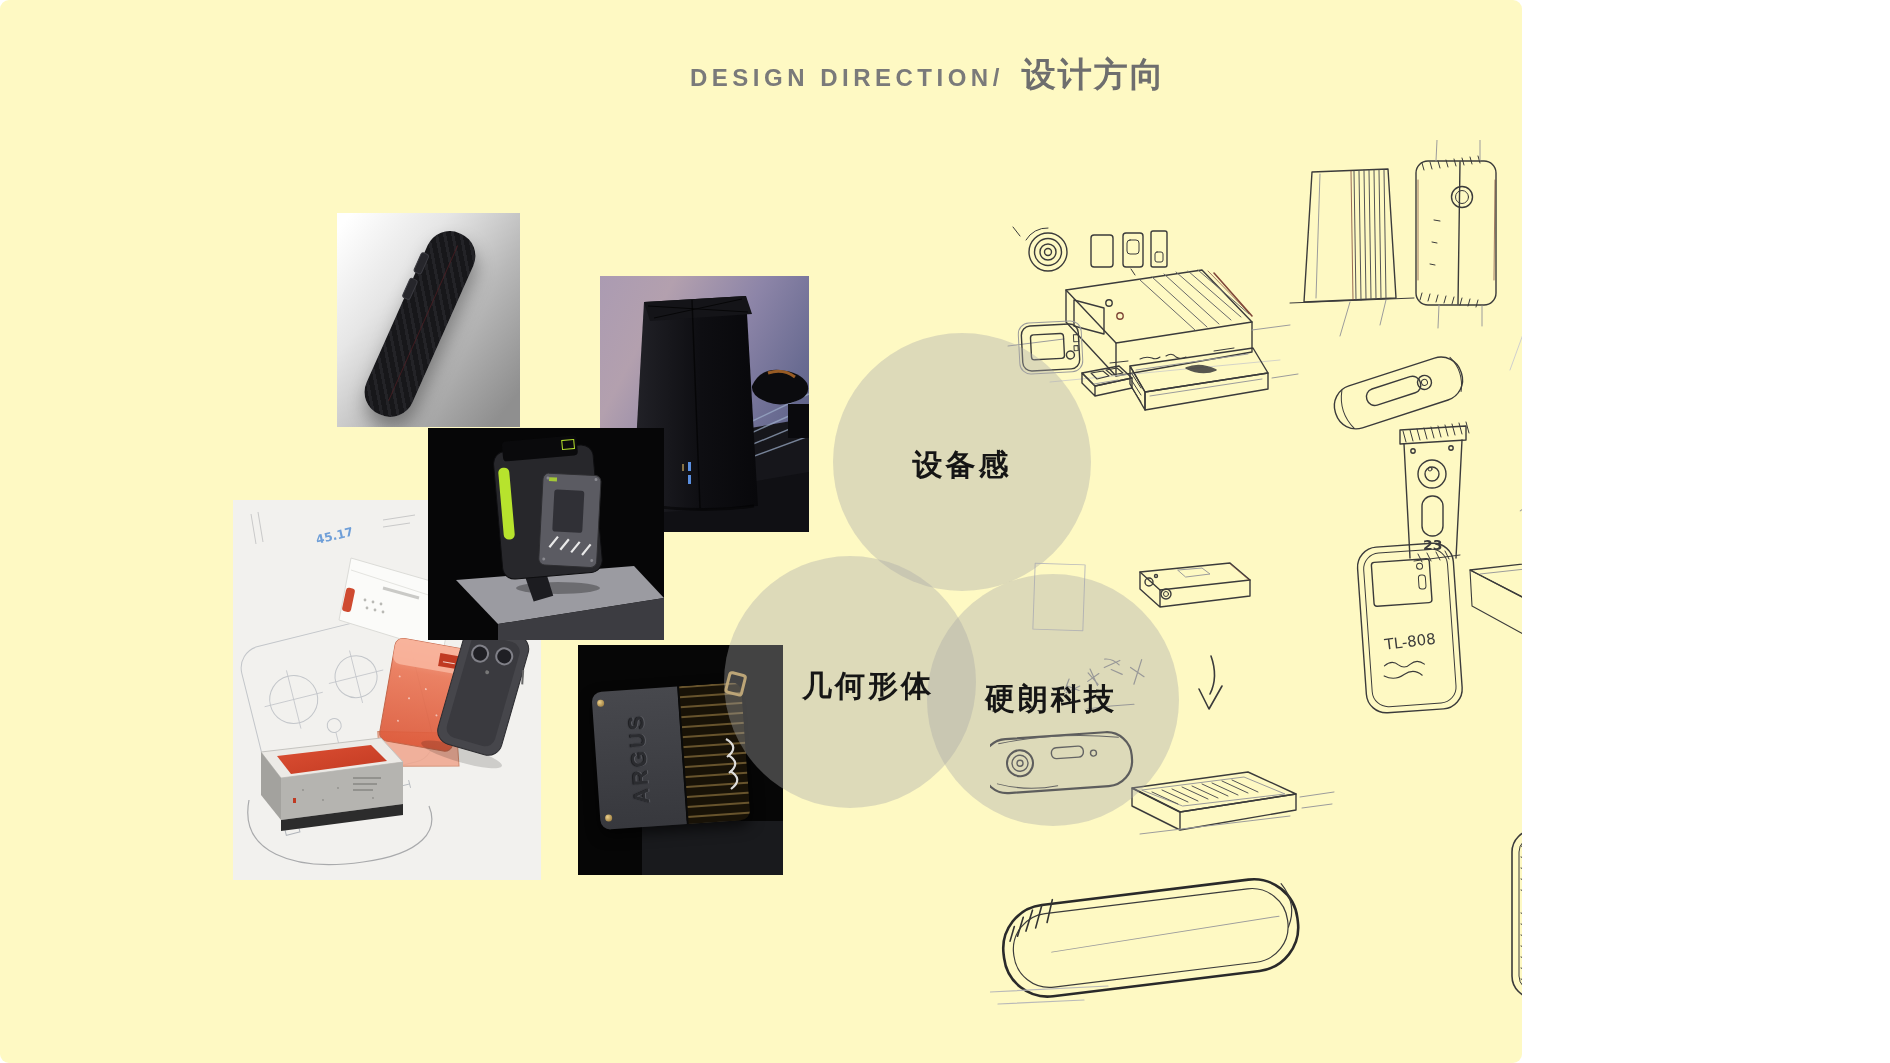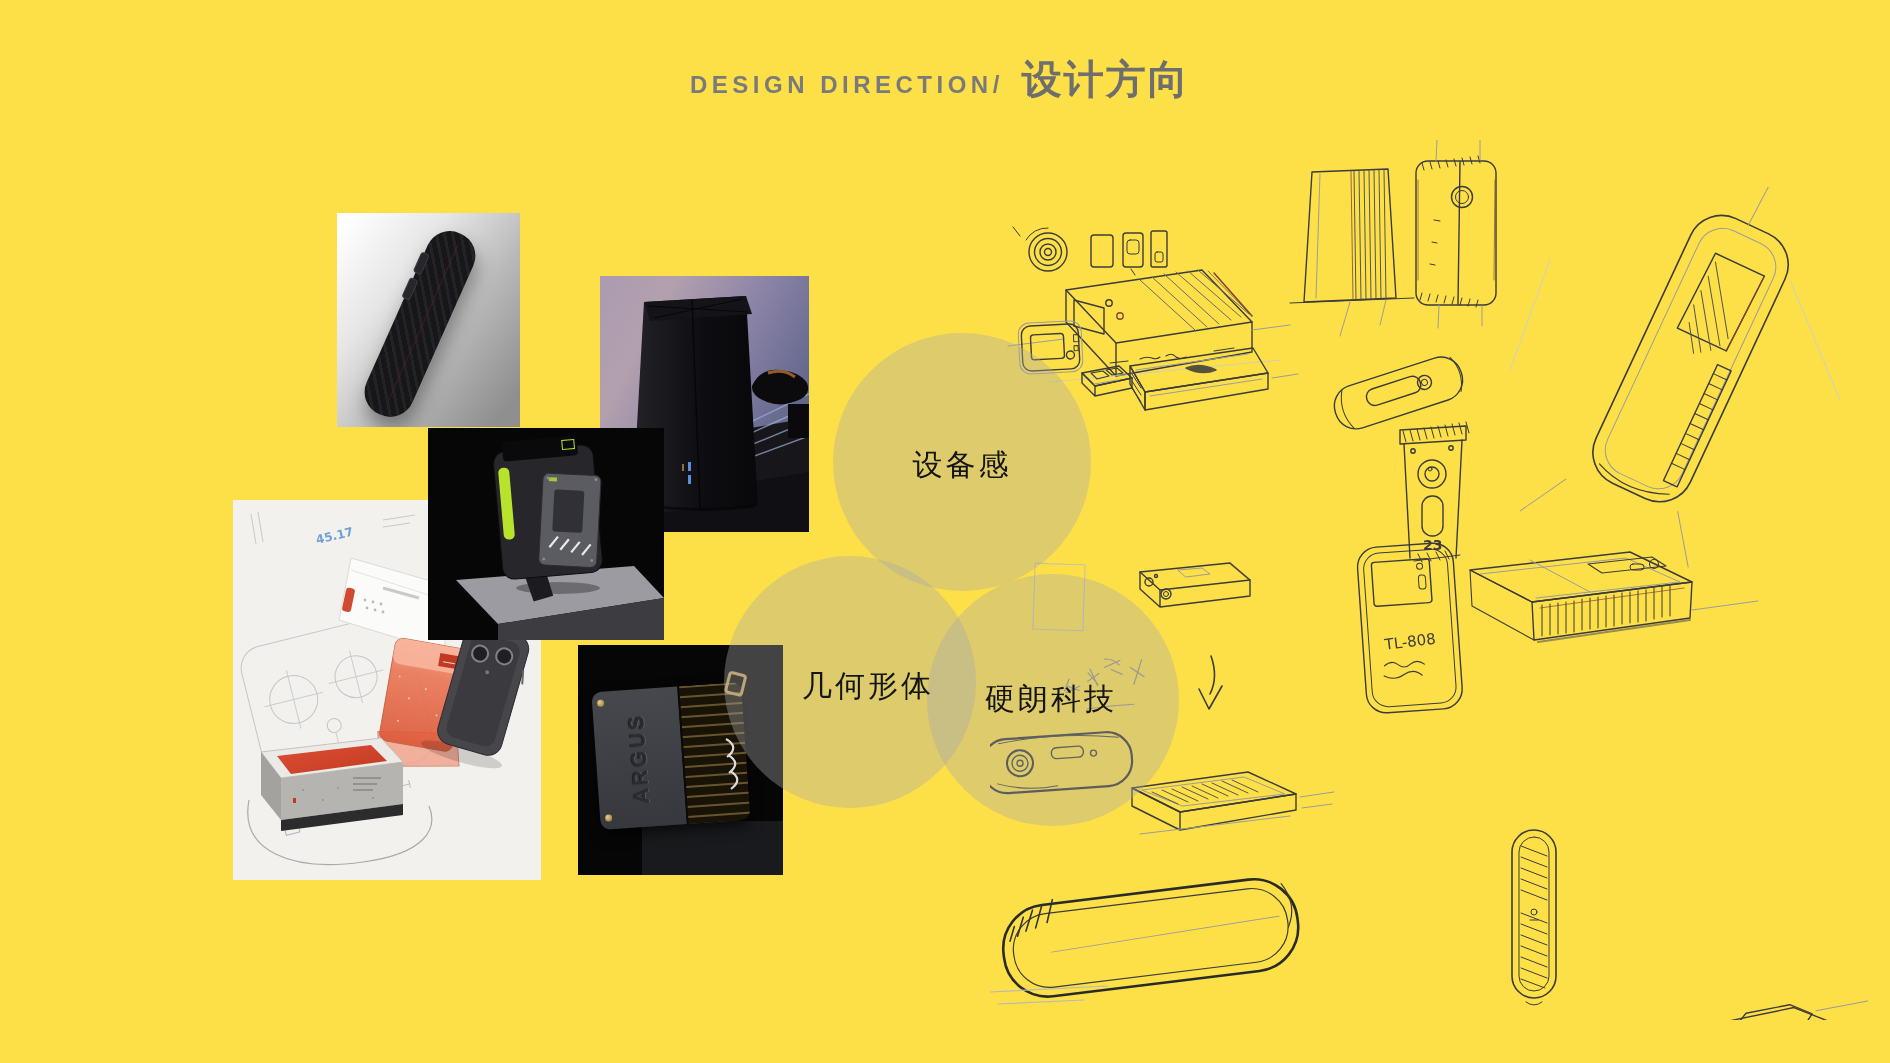--- a/index.html
+++ b/index.html
@@ -1,22 +1,22 @@
 <!DOCTYPE html>
 <html><head>
 <meta charset="utf-8">
 <style>
   html,body{margin:0;padding:0;background:#ffffff;}
-  #stage{position:relative;width:1890px;height:1063px;background:#fde047;overflow:hidden;
-         font-family:"Liberation Sans","DejaVu Sans",sans-serif;}
+  #stage{position:relative;width:1522px;height:1063px;background:#fef9c3;overflow:hidden;
+         font-family:"Liberation Sans","DejaVu Sans",sans-serif;border-radius:9px;}
   .abs{position:absolute;}
   
   #title{left:690px;top:52px;display:flex;align-items:baseline;white-space:nowrap;}
   #title .en{font-size:24px;font-weight:700;letter-spacing:4.5px;color:#7a7a7a;}
-  #title .zh{font-size:40px;font-weight:700;letter-spacing:2px;color:#6e6e6e;margin-left:18px;}
+  #title .zh{font-size:34px;font-weight:700;letter-spacing:2px;color:#6e6e6e;margin-left:18px;}
   
   .photo{overflow:hidden;}
   #photo1{left:337px;top:213px;width:183px;height:214px;
           background:linear-gradient(128deg,#ffffff 4%,#e6e6e6 32%,#b9b9b9 60%,#8f8f8f 92%);}
   #ph1-phone{position:absolute;left:58px;top:12px;width:50px;height:198px;border-radius:24px;
           transform:rotate(24deg);
           background:repeating-linear-gradient(55deg,#17171a 0 5px,#232327 5px 8px);
           box-shadow:6px 10px 18px rgba(0,0,0,.35);}
   #ph1-phone .btn{position:absolute;left:-3px;width:7px;height:20px;background:#26262b;
           border:1px solid #3a3a40;border-radius:3px;}
@@ -39,21 +39,21 @@
           text-shadow:0 1px 0 #5a5b61, 0 -1px 1px #1c1d20;}
   .screw{position:absolute;width:7px;height:7px;border-radius:50%;
           background:radial-gradient(circle at 35% 35%,#ecd08a,#8a6a2e);}
   #ph5-clip{position:absolute;right:-4px;top:-10px;width:13px;height:17px;border:3px solid #c9a45a;
           border-radius:4px;transform:rotate(18deg);background:transparent;}
   
   .circle{border-radius:50%;background:rgba(168,168,168,0.38);}
   #circle1{left:833px;top:333px;width:258px;height:258px;}
   #circle2{left:724px;top:556px;width:252px;height:252px;}
   #circle3{left:927px;top:574px;width:252px;height:252px;}
-  .ckw{transform:translate(-50%,-50%);font-size:30px;font-weight:400;letter-spacing:3px;
+  .ckw{transform:translate(-50%,-50%);font-size:30px;font-weight:700;letter-spacing:3px;
        color:#151515;white-space:nowrap;z-index:6;}
   #kw1{left:962px;top:465px;}
   #kw2{left:868px;top:686px;}
   #kw3{left:1051px;top:699px;}
   .z1{z-index:1}.z2{z-index:2}.z3{z-index:3}.z5{z-index:5}
   svg{display:block;}
   svg text{font-family:"DejaVu Sans","Liberation Sans",sans-serif;}
 </style>
 </head>
 <body>

